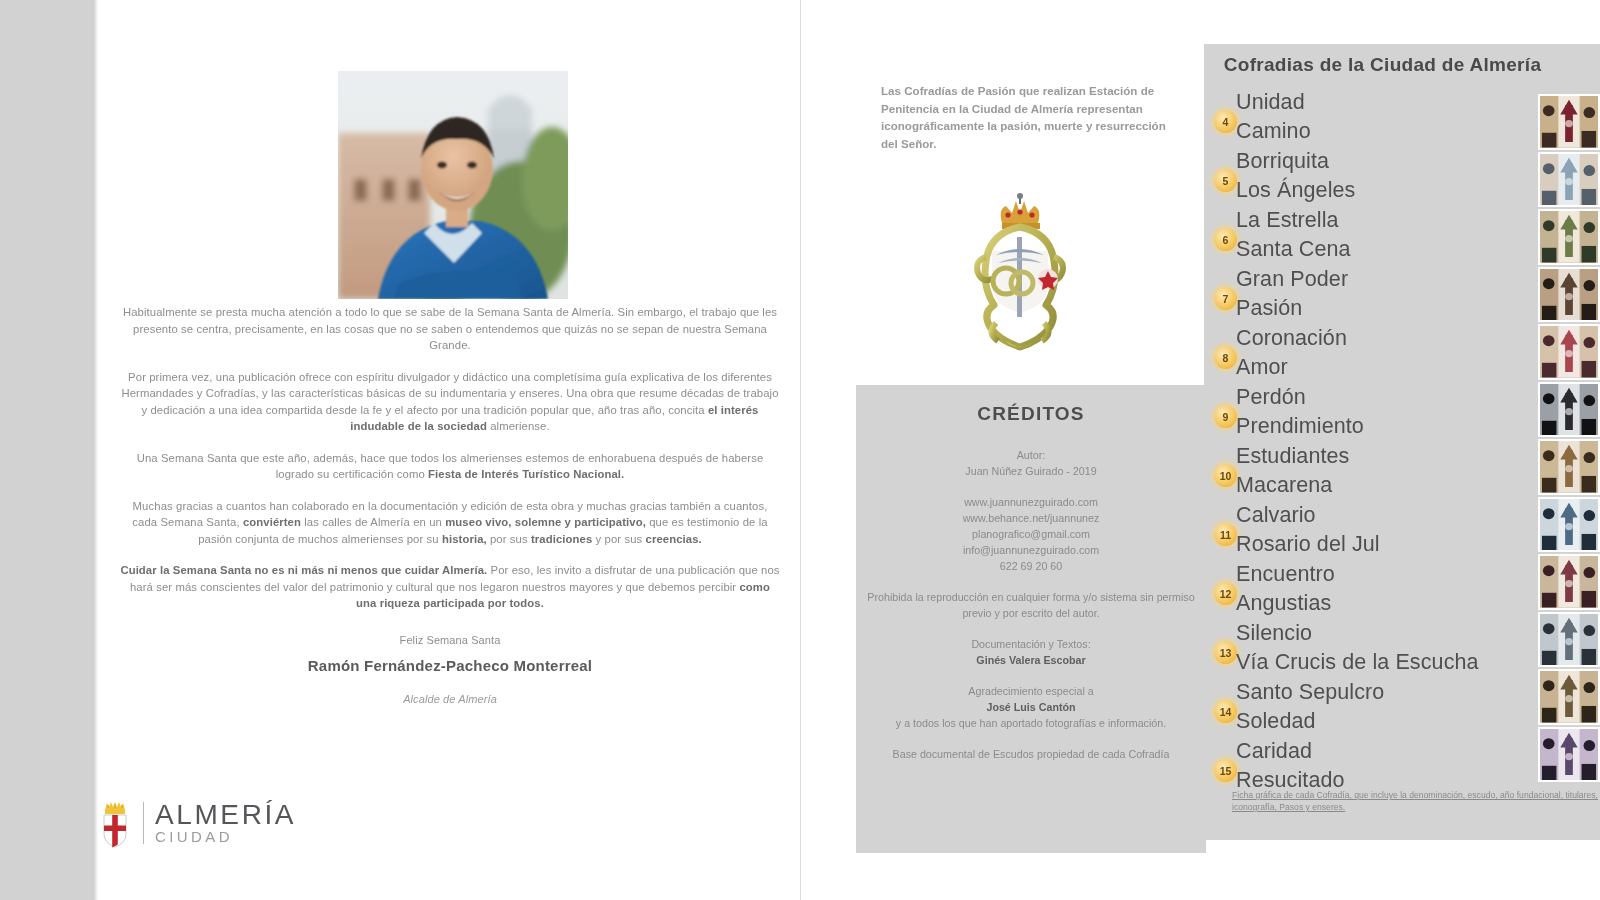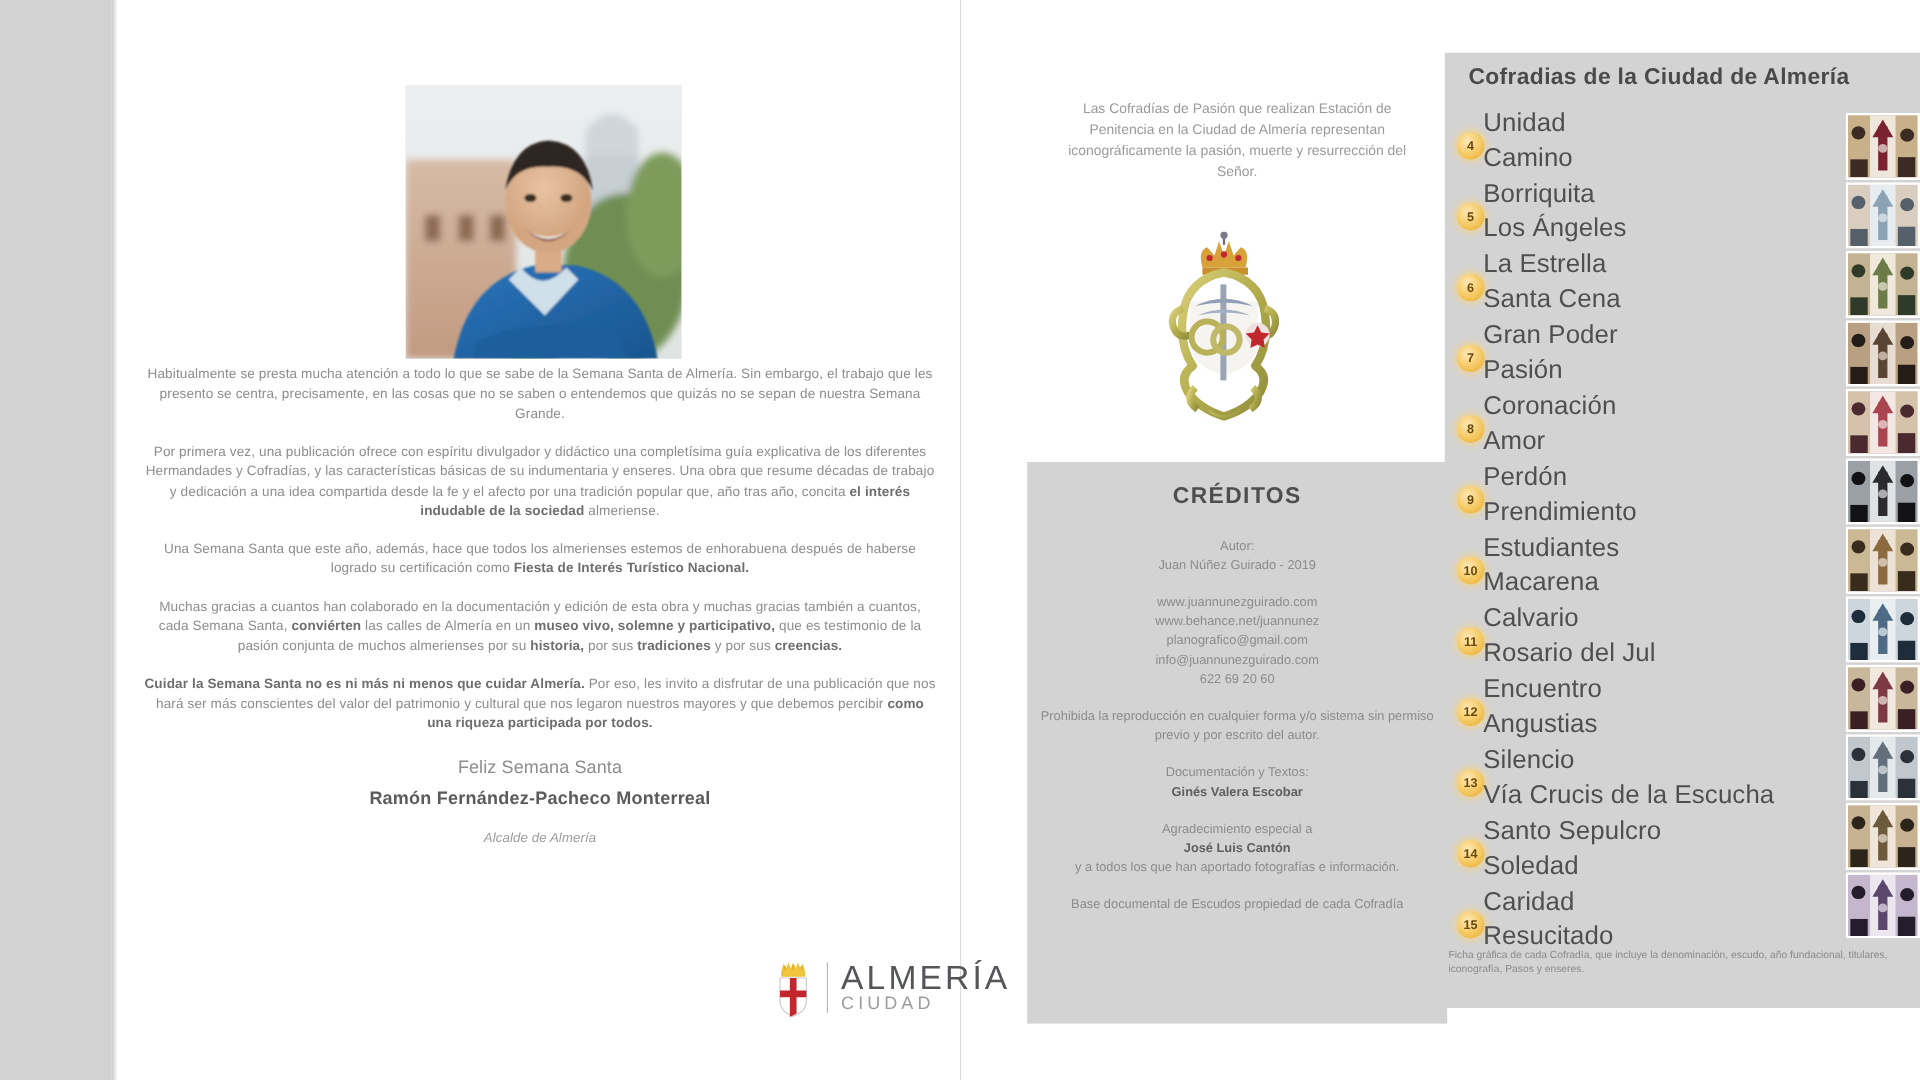--- a/index.html
+++ b/index.html
@@ -42,49 +42,49 @@
     text-align: center;
     font-size: 11.3px; line-height: 16.5px;
     color: #8d8d8d;
     letter-spacing: .1px;
   }
   .letter p { margin-bottom: 15px; }
   .letter b { color: #6e6e6e; font-weight: bold; }
 
   .sign-wish {
     margin-top: 20px; margin-bottom: 10px;
-    font-size: 15px; color: #8d8d8d;
+    font-size: 11px; color: #8d8d8d;
   }
   .sign-name {
     font-size: 15px; font-weight: bold; color: #5b5b5b;
     letter-spacing: .2px; margin-bottom: 16px;
   }
   .sign-role { font-size: 11px; color: #9a9a9a; font-style: italic; }
 
   
   .logo-wrap {
     position: absolute; left: 0; top: 782px; width: 702px;
-    display: flex; justify-content: flex-end; align-items: center; gap: 11px; margin-left: 42px;
+    display: flex; justify-content: flex-start; align-items: center; gap: 11px;
   }
   .logo-shield { width: 34px; height: 50px; }
   .logo-sep { width: 1px; height: 42px; background: #b9b9b9; }
   .logo-text { line-height: 1; }
   .logo-main {
     font-size: 28px; letter-spacing: 2.6px; color: #55565a; font-weight: 400;
   }
   .logo-sub {
     font-size: 15px; letter-spacing: 3.4px; color: #9b9c9e; margin-top: 4px;
   }
 
   
   .page-right { position: absolute; left: 801px; top: 0; width: 799px; height: 900px; }
 
   .intro {
     position: absolute; left: 80px; top: 82px; width: 300px;
-    text-align: center; font-size: 11.6px; line-height: 17.5px; color: #9a9a9a;
+    font-size: 11.6px; line-height: 17.5px; color: #9a9a9a; font-weight: bold;
   }
 
   .emblem { position: absolute; left: 155px; top: 193px; width: 130px; height: 165px; }
 
   .creditos-box {
     position: absolute; left: 55px; top: 385px; width: 350px; height: 468px;
     background: #d3d3d3;
   }
   .creditos-inner {
     position: absolute; left: 0; top: 0; width: 350px;
@@ -117,22 +117,22 @@
     display: flex; align-items: center; justify-content: center;
     box-shadow: 0 0 5px 2px rgba(248,214,130,.75);
   }
   .cof-name {
     position: absolute; left: 32px; font-size: 21.5px; color: #4f4f4f;
     letter-spacing: .1px; white-space: nowrap;
   }
   .cof-name.a { top: -3px; }
   .cof-name.b { top: 26px; }
   .cof-caption {
-    position: absolute; left: 3px; top: 745px; width: 366px;
-    font-size: 8.6px; line-height: 12px; color: #8a8a8a;
+    position: absolute; left: 28px; top: 745px; width: 366px;
+    font-size: 8.6px; line-height: 12px; color: #8a8a8a; text-decoration: underline;
   }
   .thumbs {
     position: absolute; right: 0; top: 50px; width: 62px; height: 688px;
     display: flex; flex-direction: column; gap: 2px; overflow: hidden;
   }
   .thumb { flex: 1; background: #cfc7c2; border: 2px solid #fff; overflow: hidden; }
   .thumb svg { width: 100%; height: 100%; display: block; }
 </style>
 </head>
 <body>

